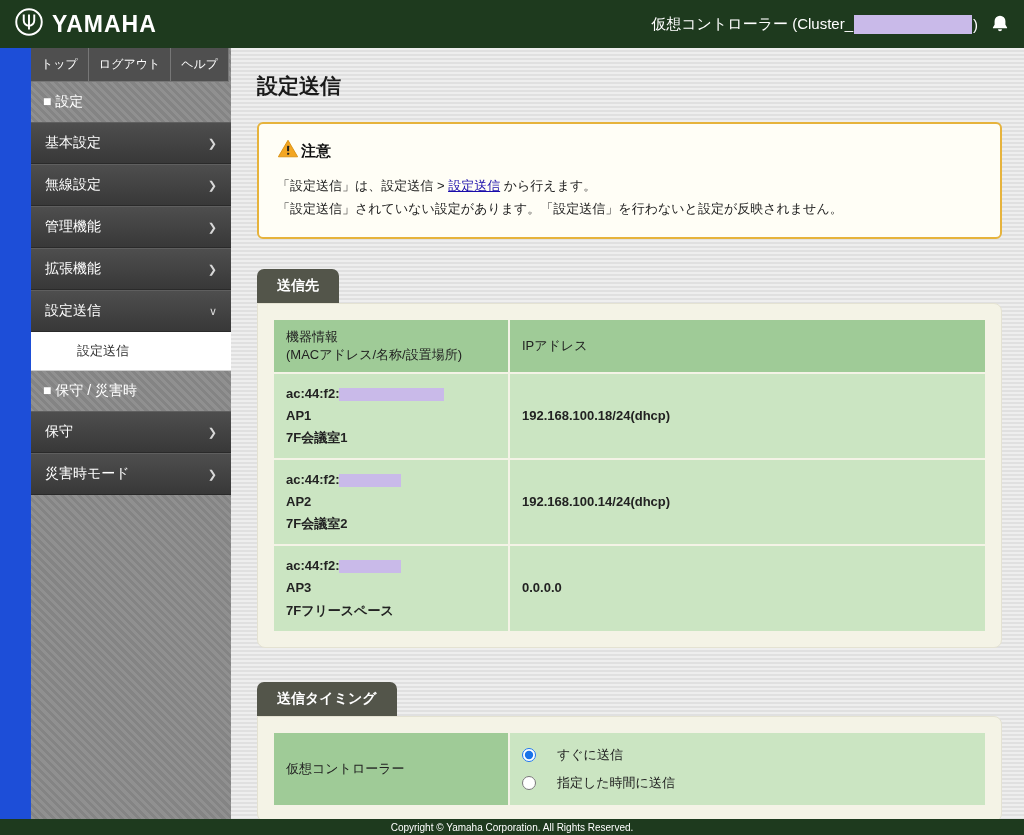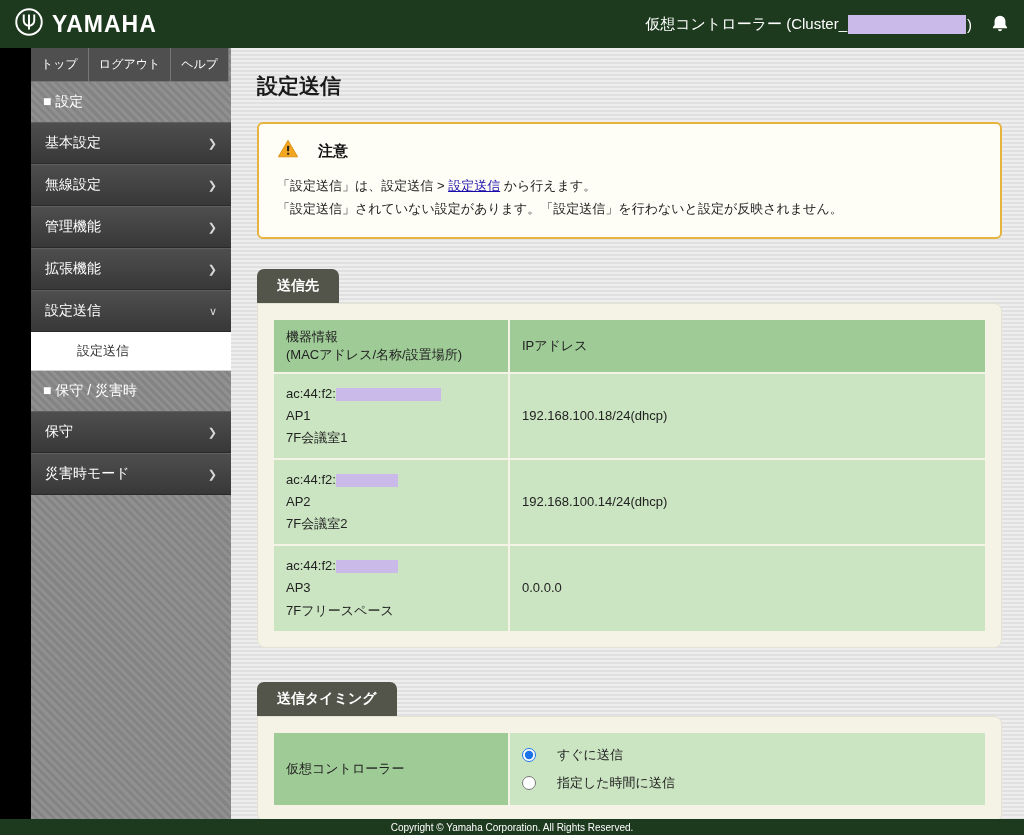--- a/index.html
+++ b/index.html
@@ -1,23 +1,23 @@
 <!DOCTYPE html>
 <html><head>
 <meta charset="utf-8">
 <style>
   * { margin:0; padding:0; box-sizing:border-box; }
   html,body { width:1024px; height:835px; font-family:"Liberation Sans","DejaVu Sans",sans-serif; overflow:hidden; }
-  .app { width:1024px; height:835px; display:flex; flex-direction:column; background:#000000; }
+  .app { width:1024px; height:835px; display:flex; flex-direction:column; background:#1d4ed8; }
 
   
   .topbar { height:48px; background:#1e3a1e; display:flex; align-items:center; padding:0 14px; flex-shrink:0; }
   .brand { display:flex; align-items:center; gap:8px; }
   .brand-name { color:#fff; font-size:23px; font-weight:bold; letter-spacing:1px; }
-  .topbar-right { margin-left:auto; display:flex; align-items:center; gap:18px; }
+  .topbar-right { margin-left:auto; display:flex; align-items:center; gap:12px; }
   .controller-title { color:#fff; font-size:15px; display:flex; align-items:center; }
   .redact { display:inline-block; background:#c9bae9; height:16px; vertical-align:middle; }
   .redact.cluster { width:118px; height:19px; margin:0 1px; }
 
   
   .mid { flex:1; display:flex; min-height:0; }
 
   
   .sidebar { width:200px; flex-shrink:0; background:repeating-linear-gradient(45deg,#909090 0 3px,#848484 3px 6px); display:flex; flex-direction:column;margin-left:31px; }
   .side-tabs { display:flex; }
@@ -26,33 +26,33 @@
   .menu-item { background:linear-gradient(#4e4e4e,#383838); border-top:1px solid #5f5f5f; border-bottom:1px solid #2a2a2a; color:#fff; font-size:14px; padding:11px 14px; display:flex; justify-content:space-between; align-items:center; cursor:pointer; }
   .menu-item .chev { color:#d8d8d8; font-size:11px; }
   .submenu-item { background:#fff; color:#333; font-size:13px; padding:10px 12px 10px 46px; cursor:pointer; border-bottom:1px solid #cfcfcf; }
 
   
   .main { flex:1; background:repeating-linear-gradient(to bottom,#eeeeee 0 2px,#e0e0e0 2px 4px); padding:18px 22px 10px 26px; overflow:hidden; }
   .page-title { font-size:21px; font-weight:bold; color:#1a1a1a; margin:6px 0 22px 0; }
 
   
   .notice { background:#fffef6; border:2px solid #e6b33c; border-radius:6px; padding:14px 18px 16px 18px; margin-bottom:30px; }
-  .notice-head { display:flex; align-items:center; gap:19px; margin-bottom:10px; }
+  .notice-head { display:flex; align-items:center; gap:2px; margin-bottom:10px; }
   .notice-title { font-size:15px; font-weight:bold; color:#111; }
   .notice-line { font-size:13px; color:#222; line-height:1.8; }
   .notice-link { color:#1a0dab; text-decoration:underline; cursor:pointer; }
 
   
   .section { margin-bottom:34px;margin-top:16px; }
   .section-label { display:inline-block; background:#53554a; color:#fff; font-size:14px; font-weight:bold; padding:8px 20px; border-radius:7px 7px 0 0; }
   .panel { background:#f4f3e6; border-radius:0 8px 8px 8px; padding:14px; border:1px solid #e4e2d2; }
 
   table.data { width:100%; border-collapse:separate; border-spacing:2px; }
   table.data th { background:#9fcb97; font-weight:normal; text-align:left; font-size:13px; color:#222; padding:8px 12px; vertical-align:middle; }
-  table.data td { background:#cbe5c2; font-size:13px; color:#222; padding:9px 12px; vertical-align:middle; line-height:1.7; }
+  table.data td { background:#cbe5c2; font-size:13px; color:#222; padding:9px 12px; vertical-align:middle; line-height:1.7;font-weight:bold; }
   .col-info { width:33%; }
   .redact.mac-long { width:105px; height:13px; }
   .redact.mac-short { width:62px; height:13px; }
 
   
   table.timing { width:100%; border-collapse:separate; border-spacing:2px; }
   table.timing .t-label { background:#9fcb97; width:33%; font-size:13px; color:#222; padding:10px 12px; vertical-align:middle; }
   table.timing .t-options { background:#cbe5c2; font-size:13px; color:#222; padding:8px 12px; }
   .radio-row { display:flex; align-items:center; gap:21px; padding:5px 0; }
   .radio-row input { accent-color:#1a73e8; width:14px; height:14px; cursor:pointer; }

